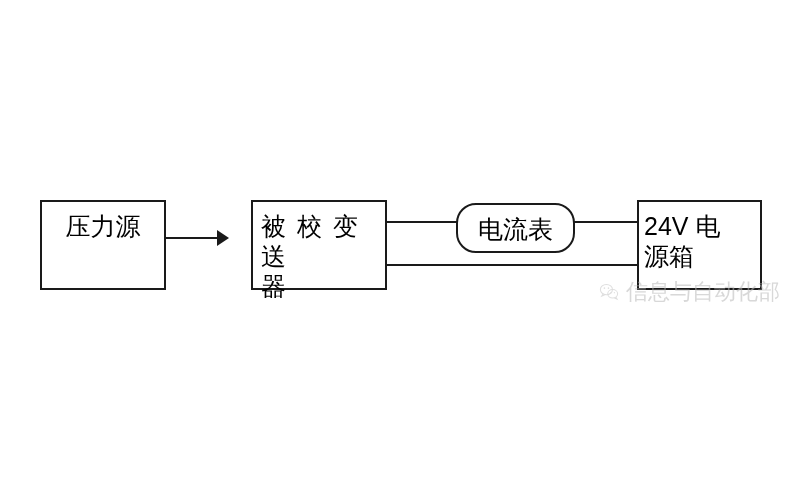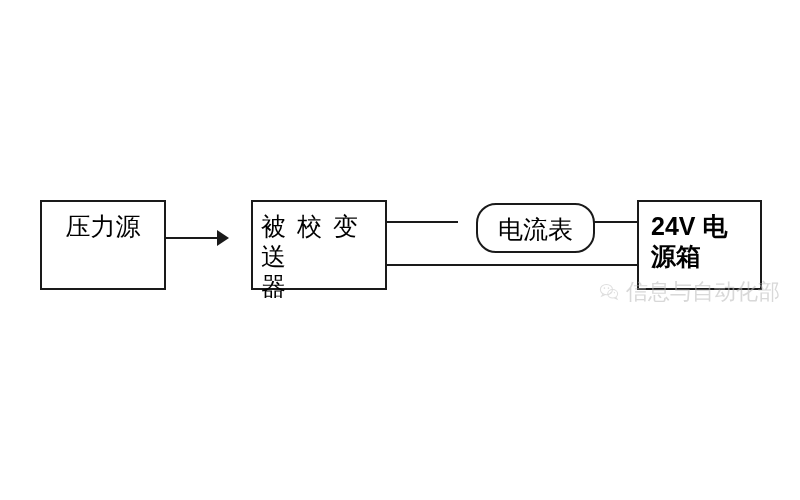--- a/index.html
+++ b/index.html
@@ -40,25 +40,25 @@
     font-family: "Liberation Sans", sans-serif;
   }
 
   
   #box-pressure-source { left: 40px;  top: 200px; width: 126px; height: 90px; }
   #box-pressure-source .block-label { top: 9px; }
 
   #box-transmitter     { left: 227px; top: 200px; width: 136px; height: 90px; margin-left: 24px; }
   #box-transmitter .block-label { top: 9px; letter-spacing: 2px; padding-left: 8px; text-align: left; }
 
-  #box-ammeter         { left: 476px; top: 203px; width: 119px; height: 50px; border-radius: 20px; }
+  #box-ammeter         { left: 456px; top: 203px; width: 119px; height: 50px; border-radius: 20px; }
   #box-ammeter .block-label { top: 9px; }
 
   #box-power-supply    { left: 637px; top: 200px; width: 125px; height: 90px; }
-  #box-power-supply .block-label { top: 9px; text-align: left; padding-left: 12px; font-weight: bold; }
+  #box-power-supply .block-label { top: 9px; text-align: left; padding-left: 5px; }
 
   
   .wire {
     position: absolute;
     background: #1a1a1a;
     z-index: 2;
   }
   .wire-h { height: 2px; }
 
   

